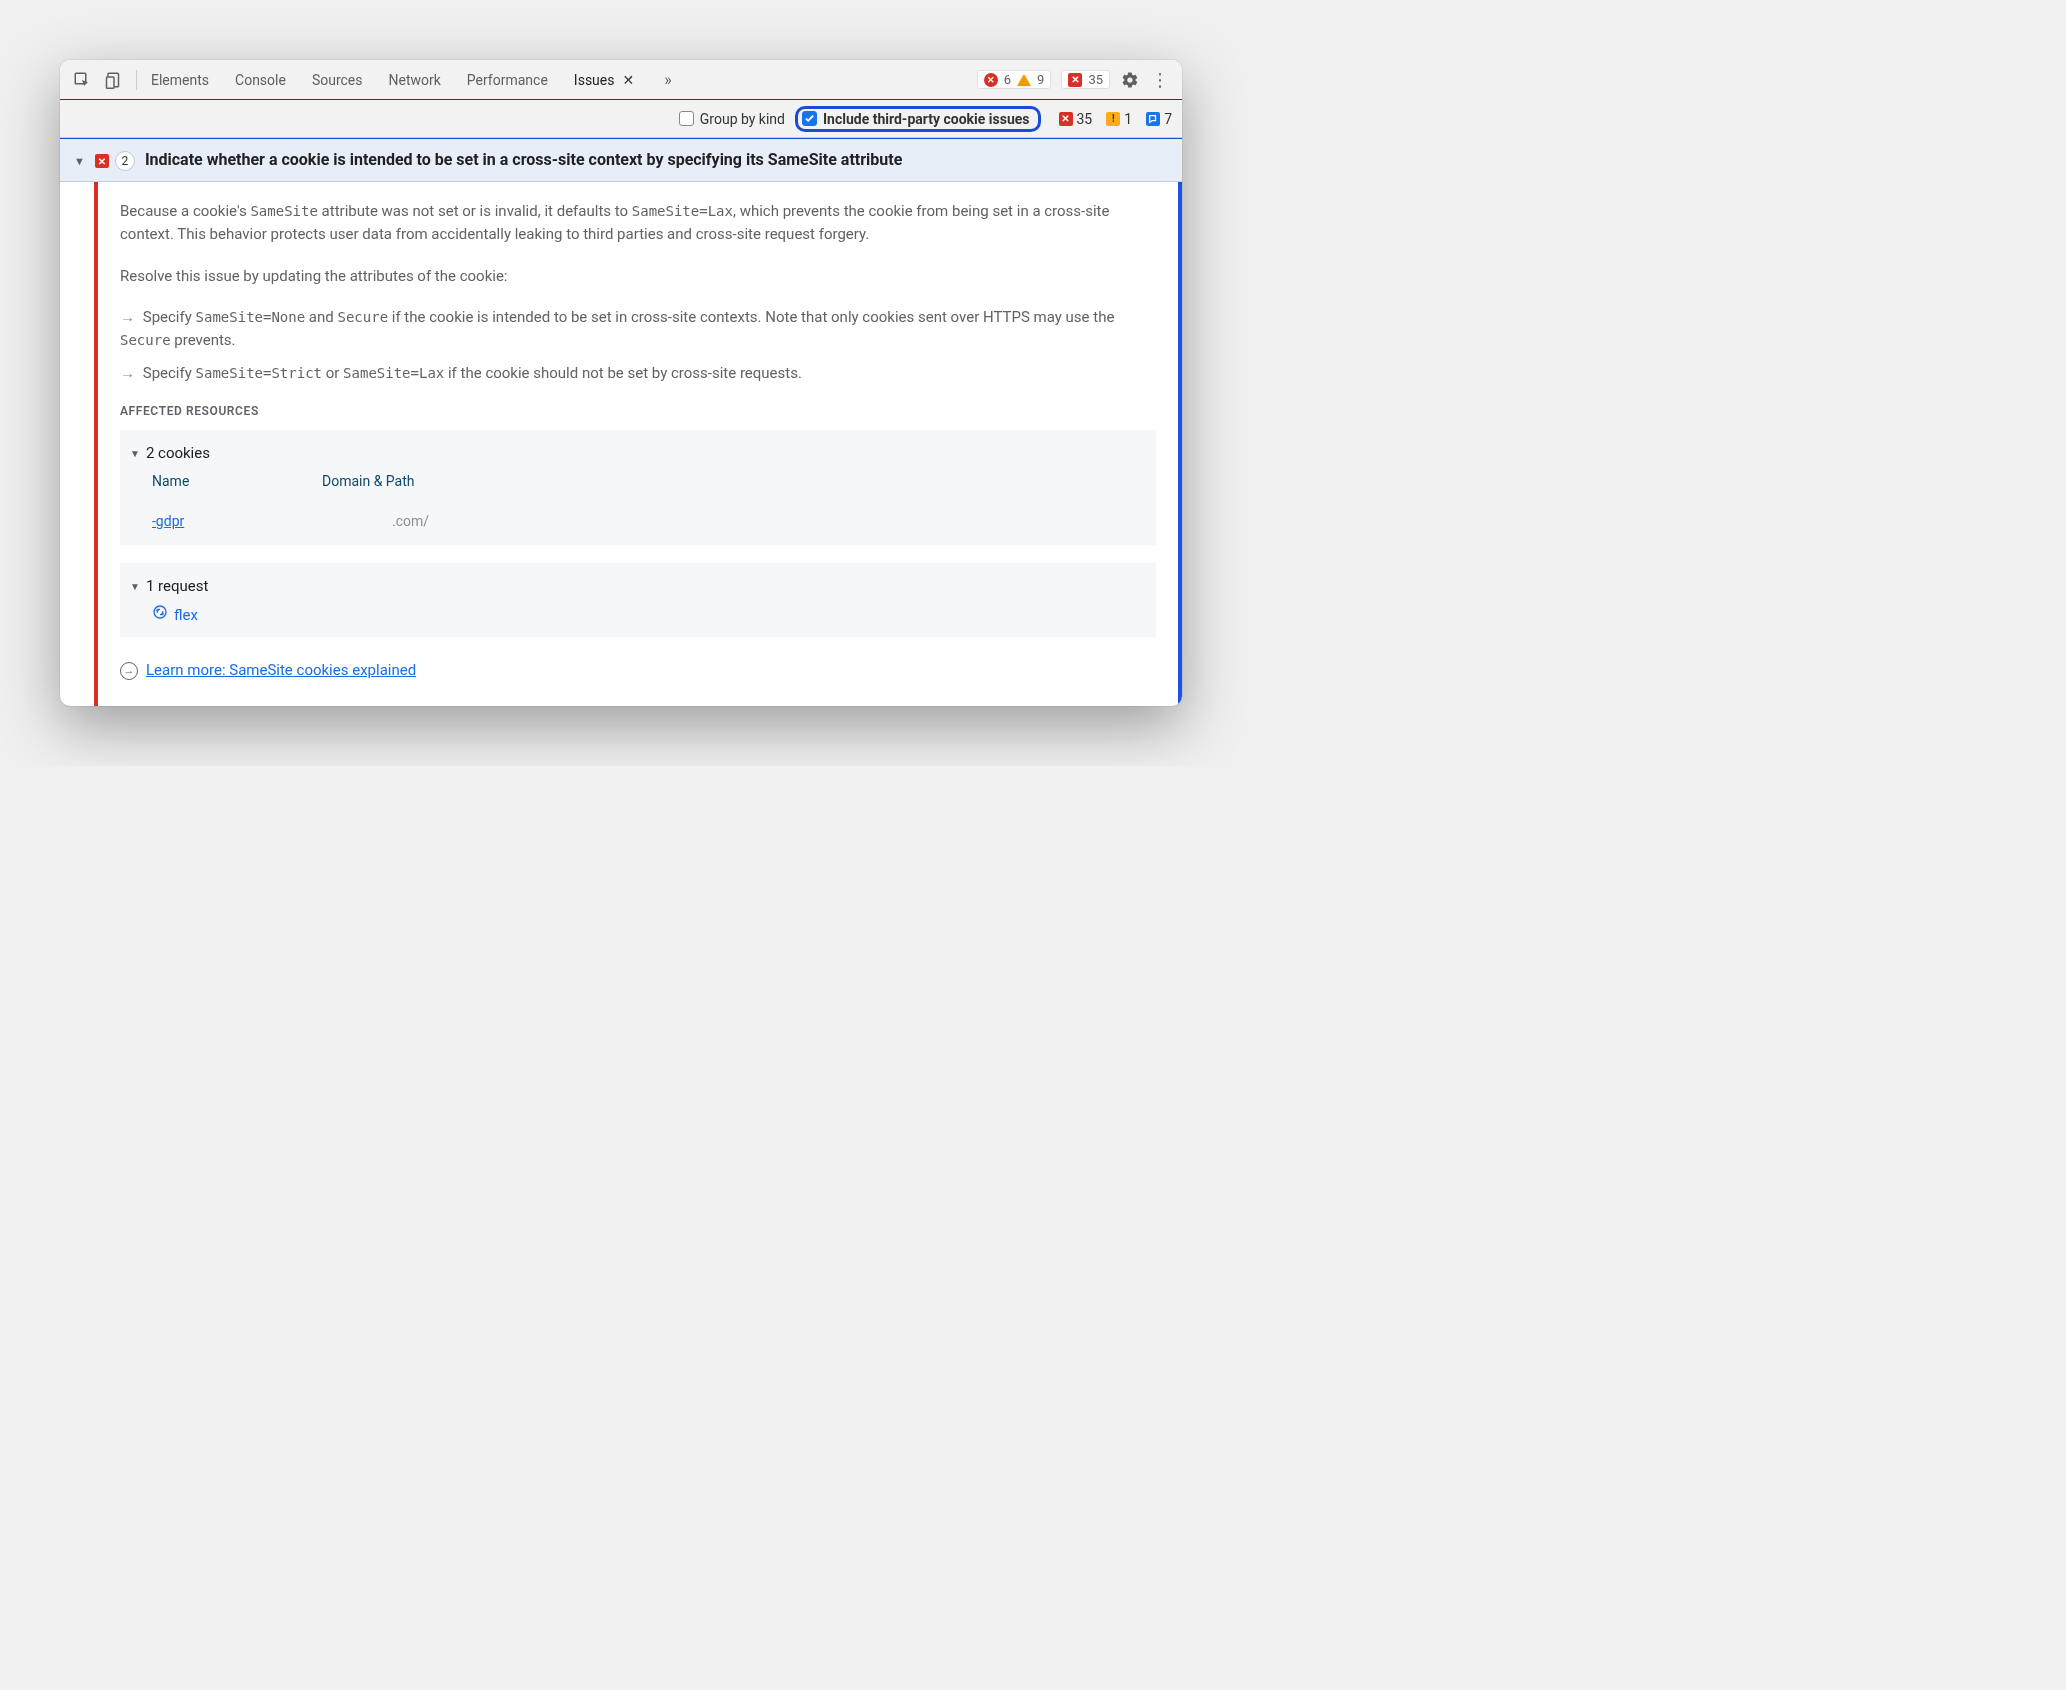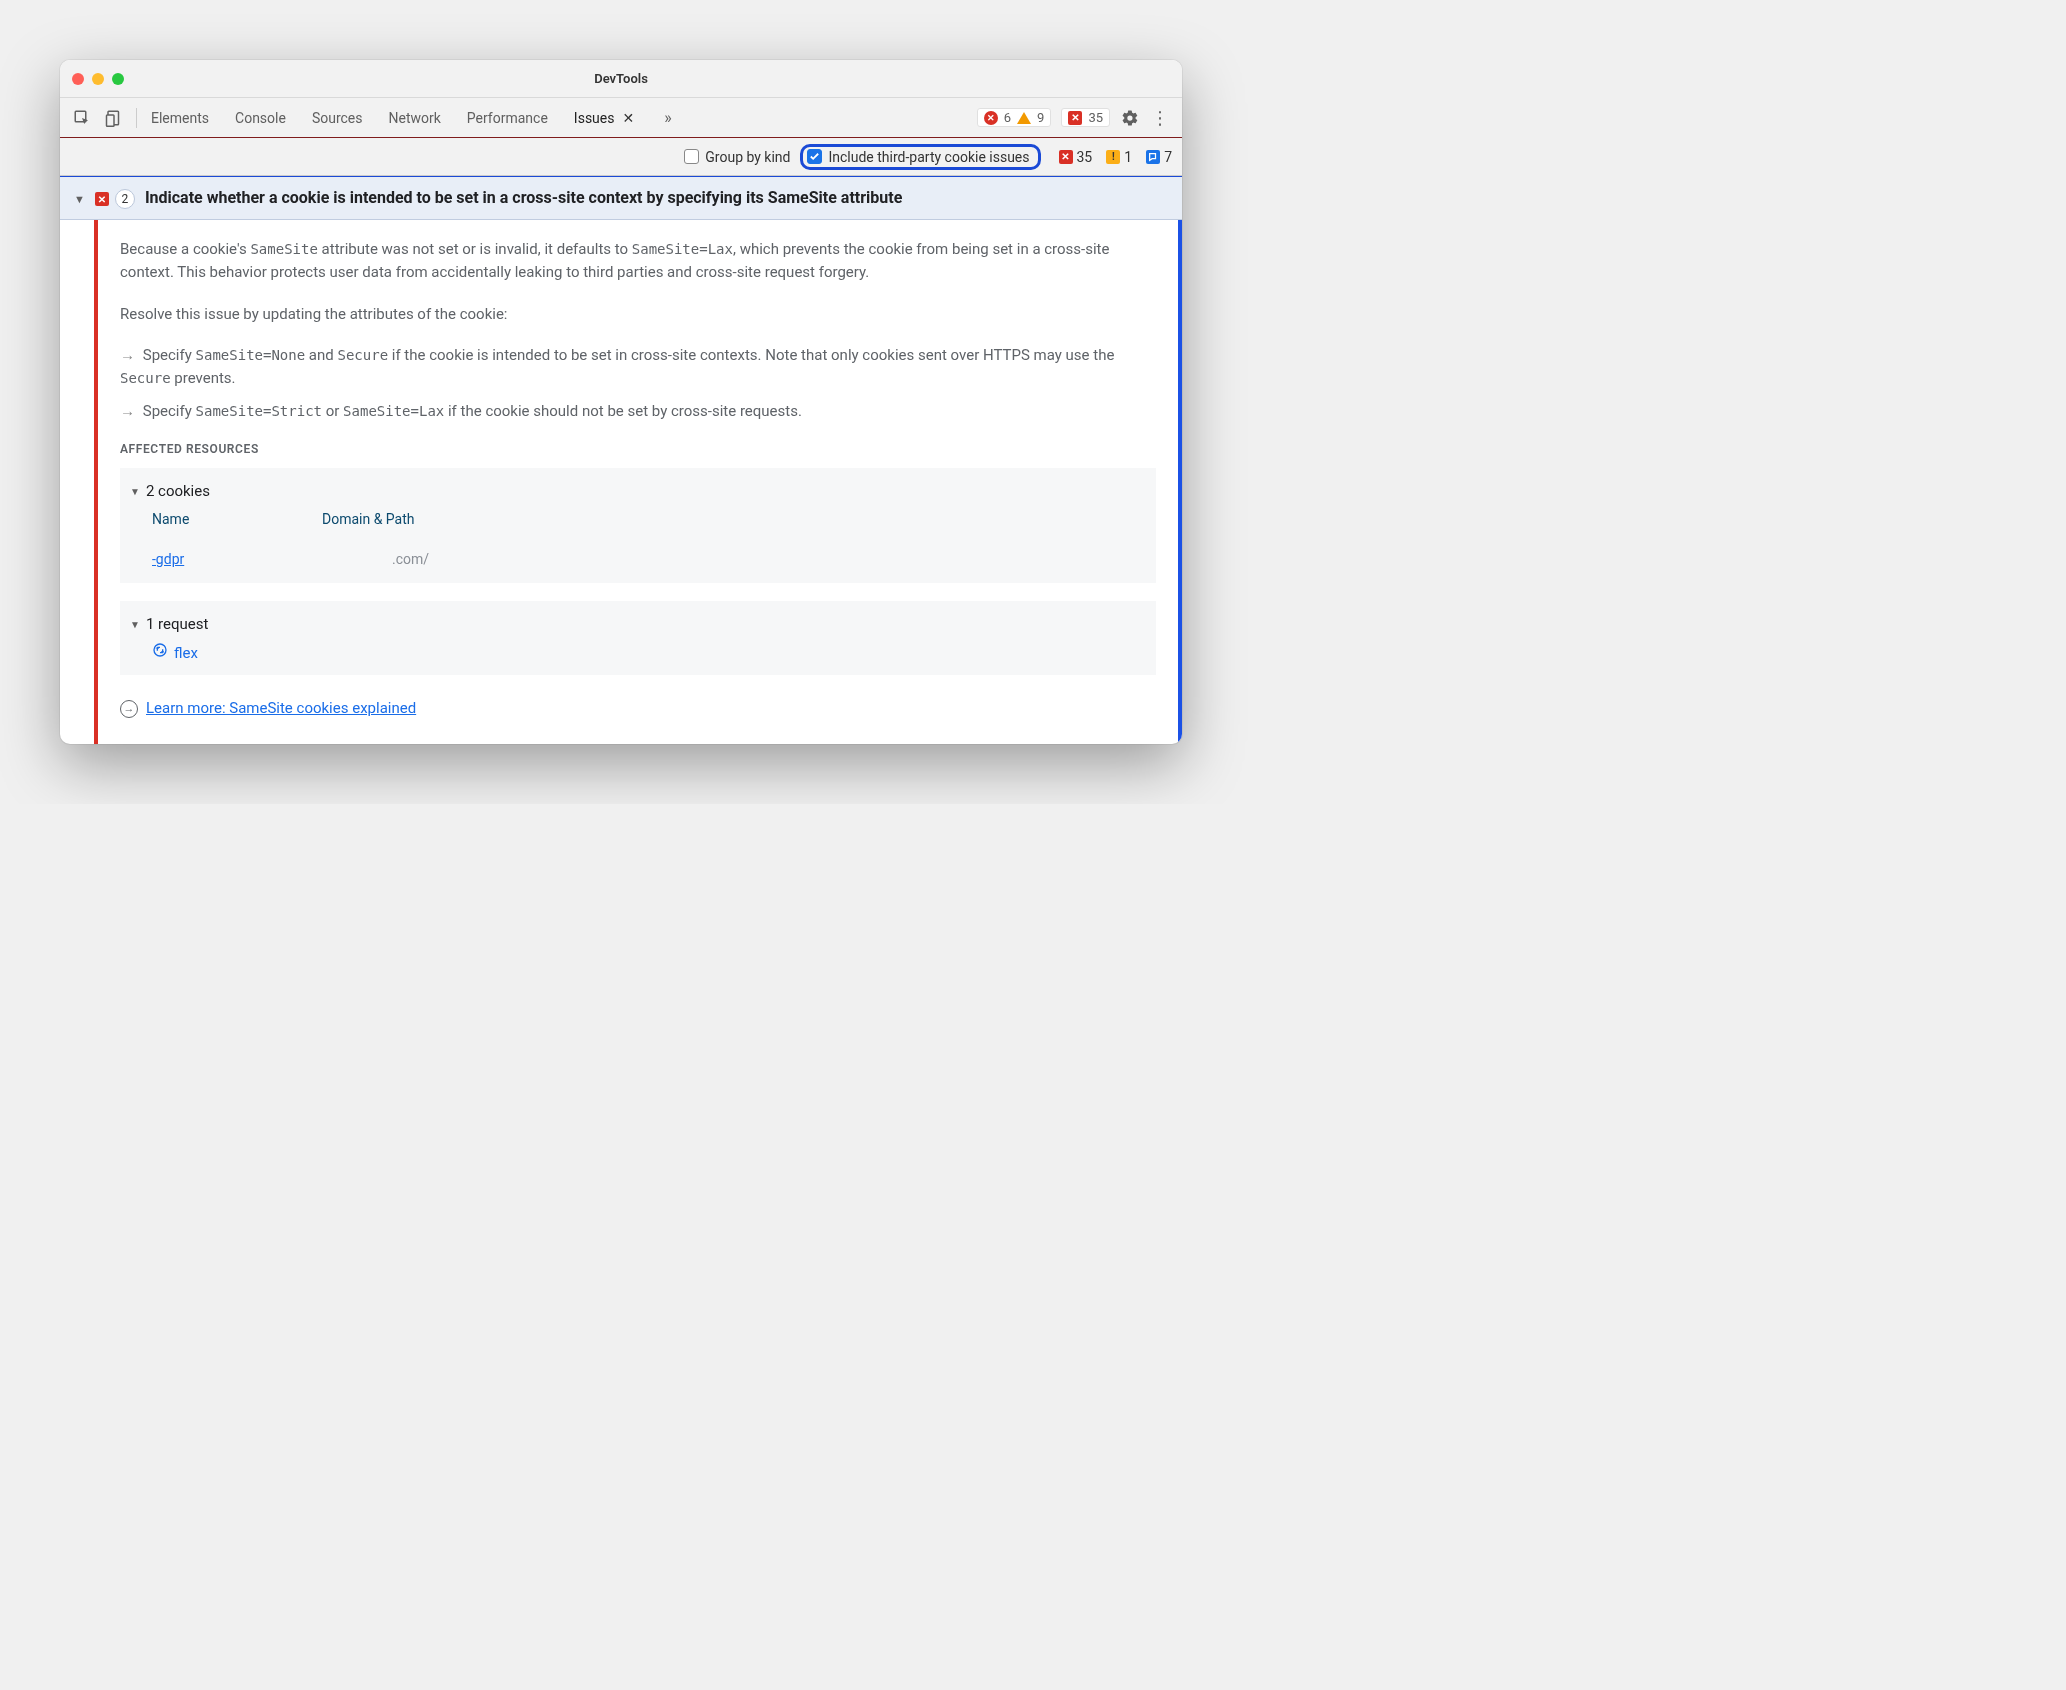--- a/index.html
+++ b/index.html
@@ -163,20 +163,21 @@
       display:flex; align-items:center; justify-content:center;
       color:#fff;
     }
     .highlight-box {
       border: 3px solid #1b4ad6;
       border-radius: 10px;
       padding: 2px 8px 2px 4px;
       display: flex;
       align-items: center;
       gap: 6px;
+      font-weight: bold;
     }
     .mini-counters {
       display:flex;
       align-items:center;
       gap: 14px;
       font-size: 14px;
       color:#333;
       margin-left: 8px;
     }
     .mini { display:flex; align-items:center; gap:4px; }
@@ -311,28 +312,20 @@
       width: 18px; height:18px; border:1.8px solid #5f6368; border-radius:50%;
       display:inline-flex;align-items:center;justify-content:center;
       color:#5f6368; font-size:11px;
     }
   </style>
 </head>
 <body>
 
 <div class="window">
 
-  <div class="titlebar">
-    <div class="traffic-lights">
-      <div class="tl tl-red"></div>
-      <div class="tl tl-yellow"></div>
-      <div class="tl tl-green"></div>
-    </div>
-    <div class="titlebar-title">DevTools</div>
-  </div>
 
   <div class="tabs-row">
     <div class="toolbar-icons">
       <span class="icon-btn">
         <svg width="18" height="18" viewBox="0 0 24 24" fill="none" stroke="currentColor" stroke-width="2">
             <rect x="3" y="3" width="14" height="14" rx="1"></rect>
             <path d="M12 12 l8 3 -3 2 -2 3 z" fill="currentColor" stroke="none"></path>
           </svg>
       </span>
       <span class="icon-btn">

